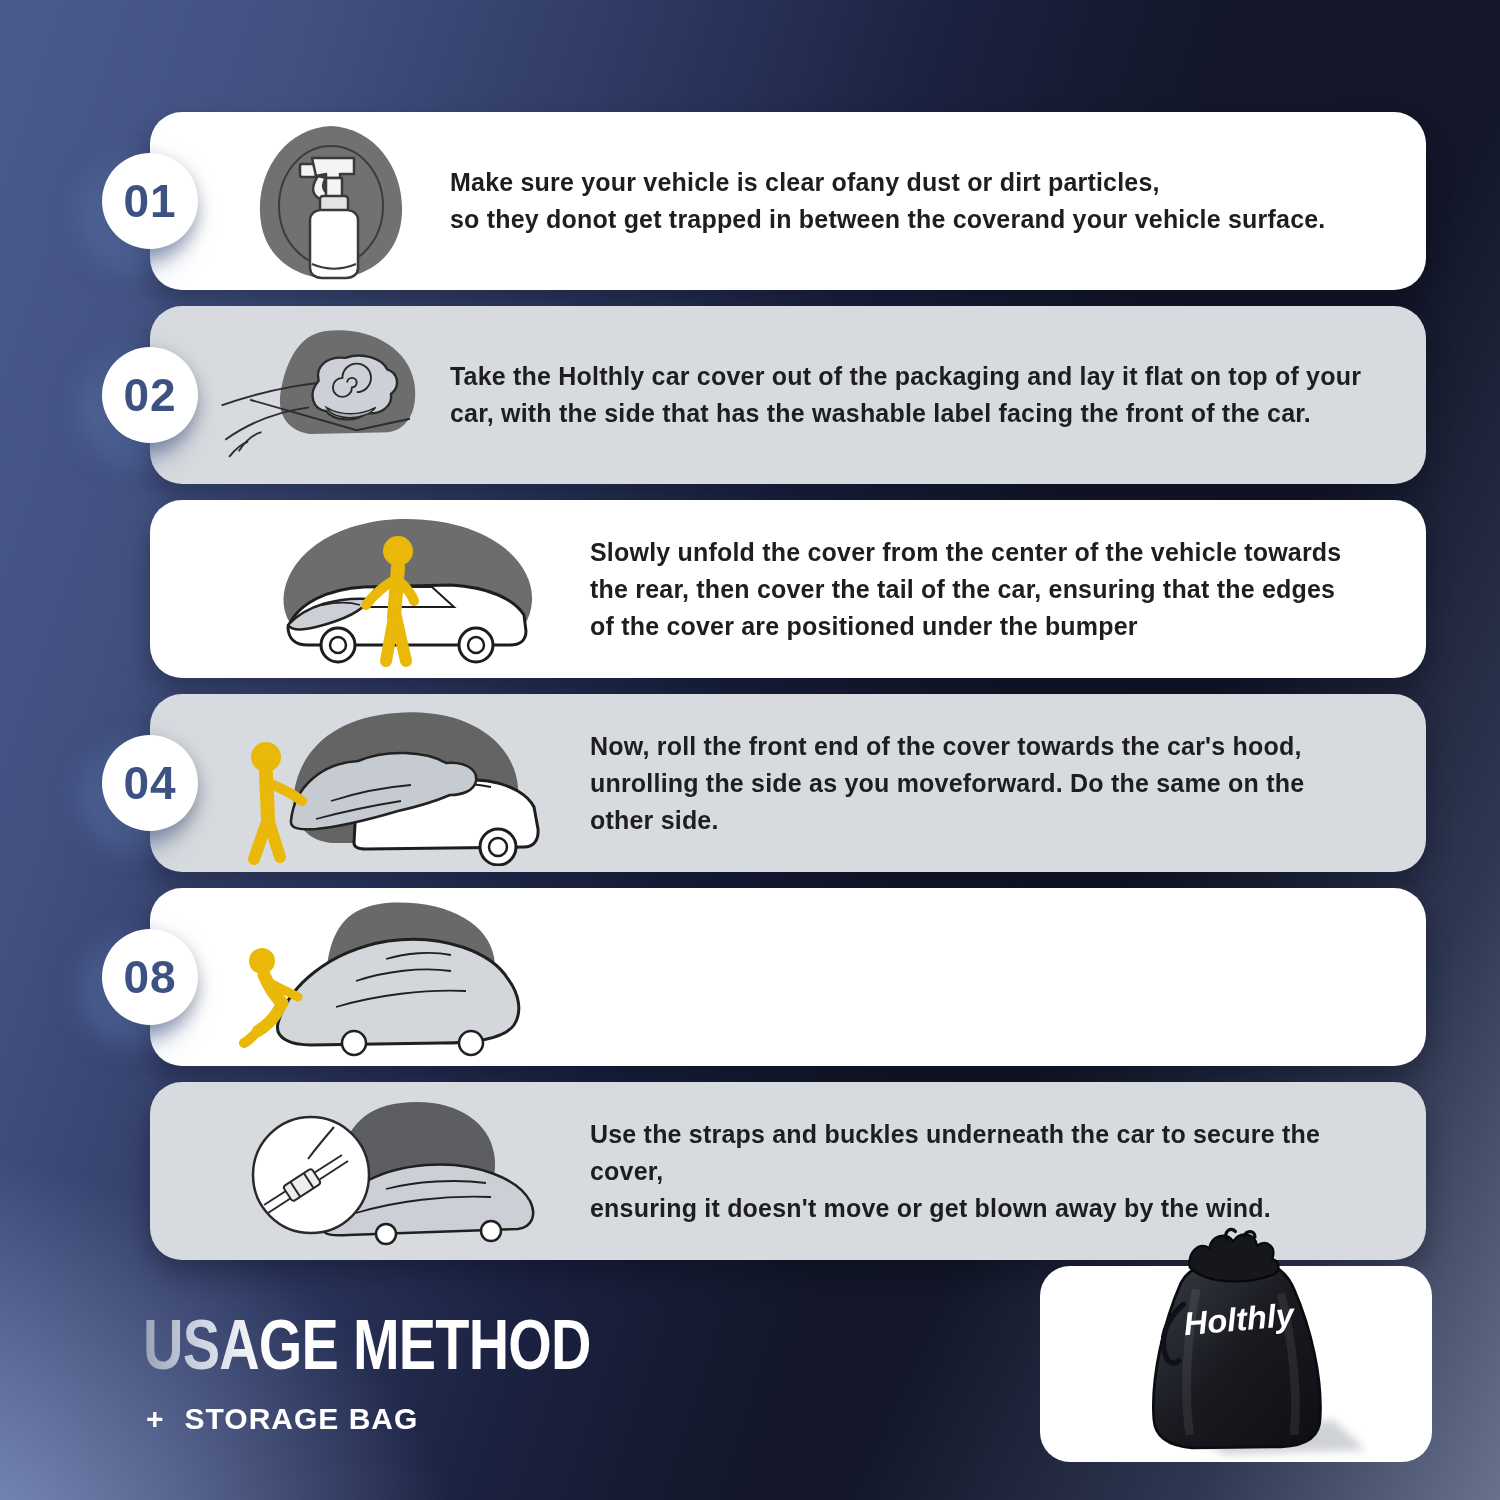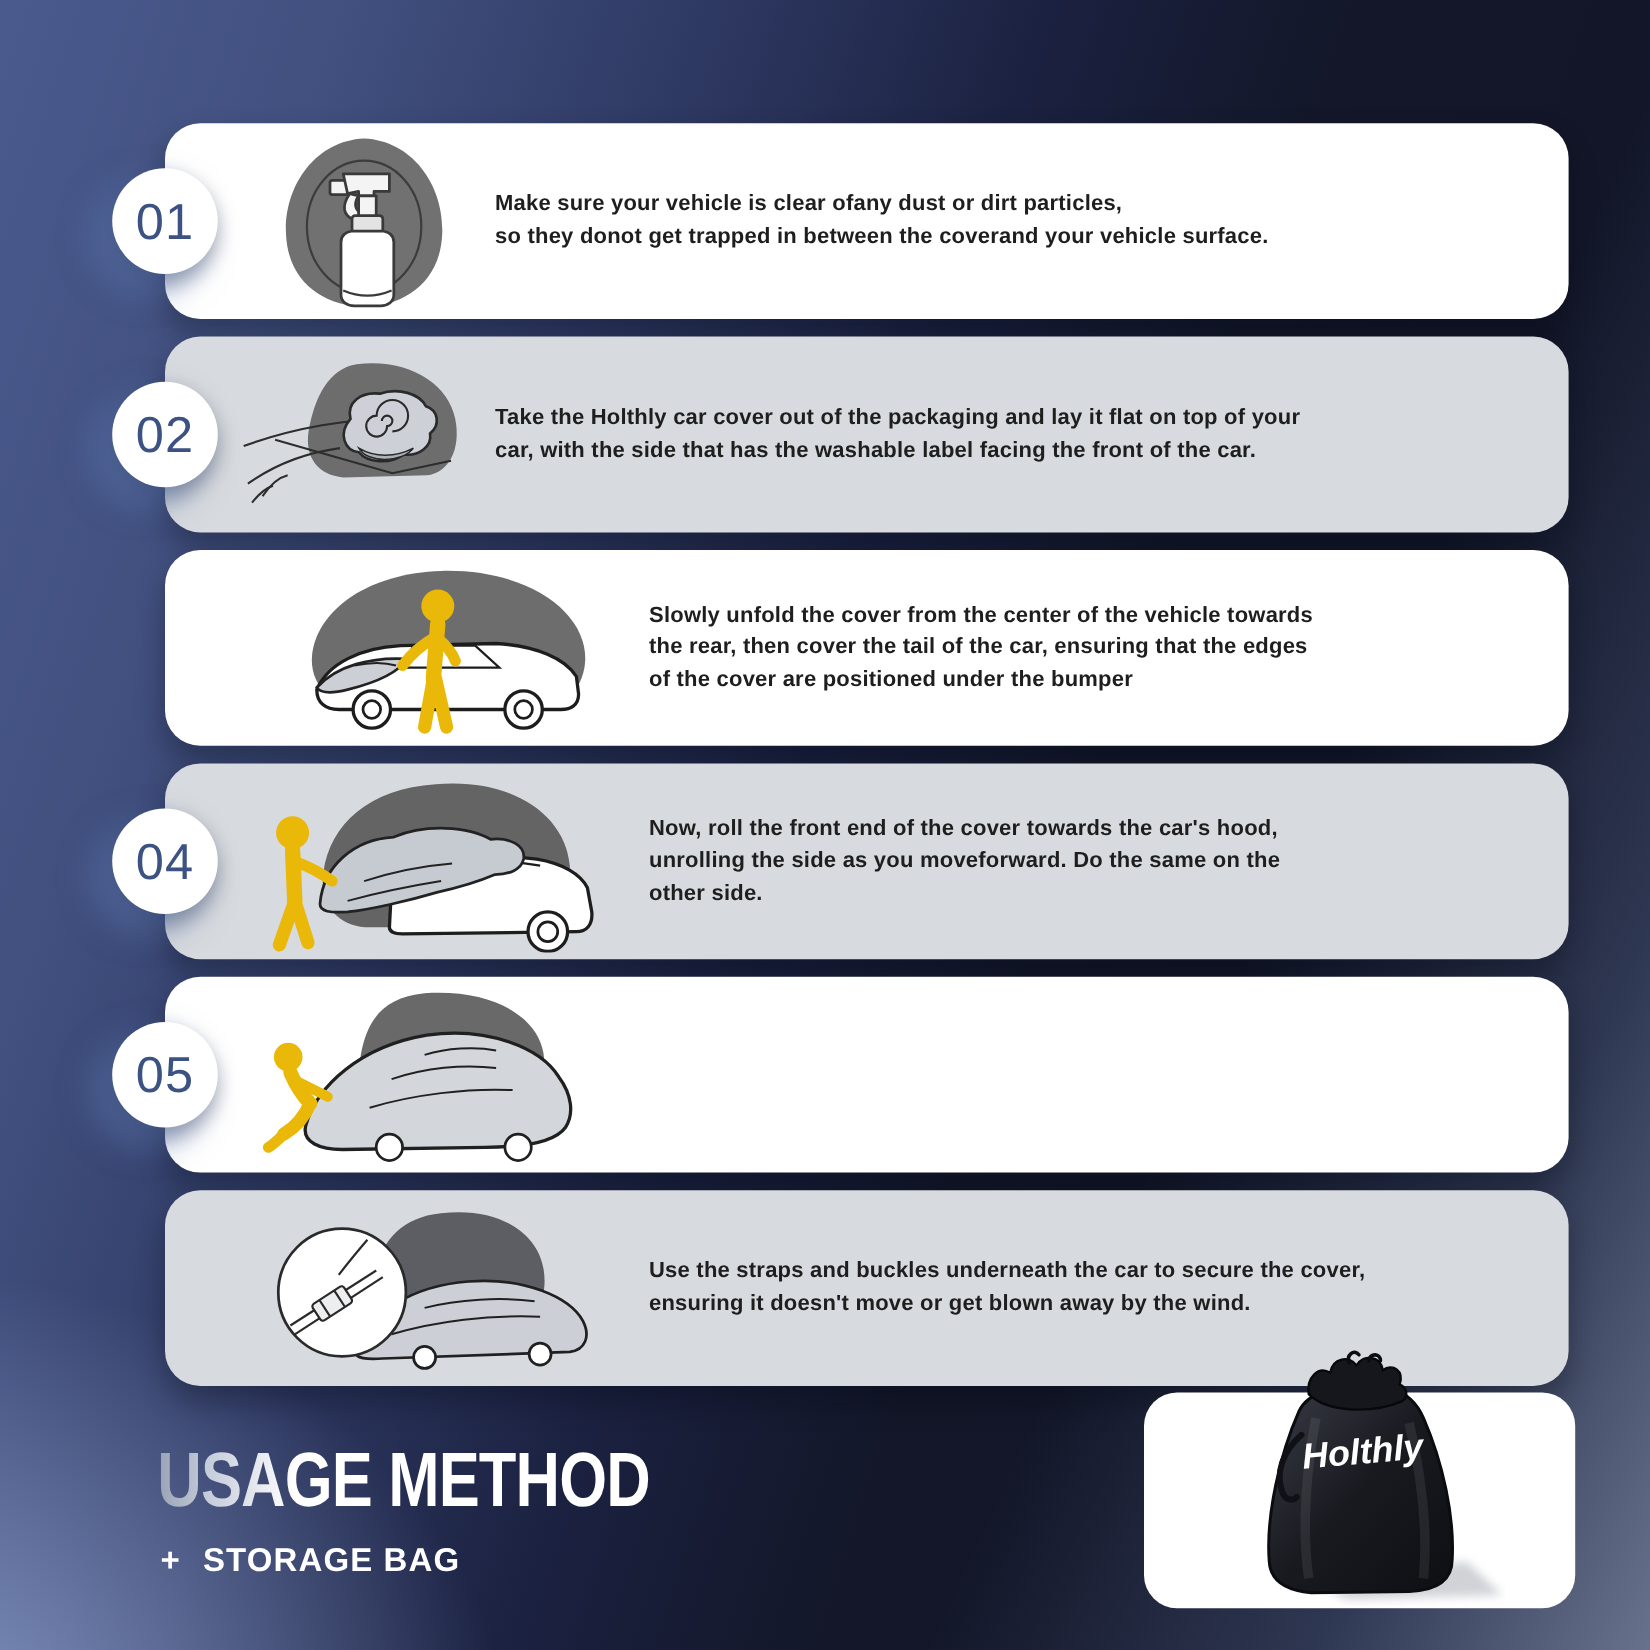--- a/index.html
+++ b/index.html
@@ -19,29 +19,29 @@
   .card{
     position:relative;height:178px;border-radius:32px;margin-bottom:16px;
     display:flex;align-items:center;background:#ffffff;
     box-shadow:0 14px 26px rgba(4,7,18,0.30);
   }
   .card:nth-child(even){background:#d7dade;}
   .badge{
     position:absolute;left:-48px;top:50%;transform:translateY(-50%);
     width:96px;height:96px;border-radius:50%;background:#ffffff;
     display:flex;align-items:center;justify-content:center;
-    font-size:46px;font-weight:normal;color:#3b5282;letter-spacing:1px;
+    font-size:46px;font-weight:bold;color:#3b5282;letter-spacing:1px;
     box-shadow:-16px 14px 28px 4px rgba(90,115,170,0.55), 0 8px 16px rgba(10,15,35,0.30);
     z-index:2;
   }
   .art{width:300px;flex:none;display:flex;align-items:center;justify-content:center;
        padding-left:62px;box-sizing:border-box;}
   .card.wide-art .art{width:440px;padding-left:72px;}
   .step-text{
-    flex:1;padding-right:58px;font-size:20px;font-weight:bold;color:#1e1e1e;
+    flex:1;padding-right:58px;font-size:25px;font-weight:bold;color:#1e1e1e;
     line-height:1.48;white-space:pre-line;letter-spacing:0.2px;
   }
   .title{
     position:absolute;left:143px;top:1310px;margin:0;
     font-size:70px;font-weight:bold;line-height:1;color:#ffffff;
     letter-spacing:-1px;transform:scaleX(0.8);transform-origin:left center;
     white-space:nowrap;
   }
   @supports ((-webkit-background-clip:text) or (background-clip:text)){
     .title{
@@ -164,21 +164,21 @@
           </g>
         </svg>
       </div>
       <div class="step-text">Now, roll the front end of the cover towards the car's hood,
 unrolling the side as you moveforward. Do the same on the
 other side.</div>
     </div>
 
     <div class="card wide-art">
       <div class="badge">
-        <span>05</span>
+        <span>08</span>
       </div>
       <div class="art">
         <svg width="340" height="165" viewBox="0 0 340 165">
           <path d="M150,8 C210,4 252,28 258,62 C262,88 248,100 230,100 L120,102 C100,100 88,86 92,64 C98,32 112,12 150,8 Z" fill="#696969"></path>
           <path d="M42,128 C52,92 92,56 152,46 C208,38 256,58 272,84 C284,100 286,118 278,130 C268,144 240,148 205,148 L75,150 C56,150 38,144 42,128 Z" fill="#d3d6db" stroke="#202020" stroke-width="3"></path>
           <path d="M120,86 C150,76 185,72 215,76 M100,112 C140,100 190,94 230,96 M150,64 C170,58 195,56 215,60" fill="none" stroke="#202020" stroke-width="1.8"></path>
           <circle cx="118" cy="148" r="12" fill="#ffffff" stroke="#202020" stroke-width="2.5"></circle>
           <circle cx="235" cy="148" r="12" fill="#ffffff" stroke="#202020" stroke-width="2.5"></circle>
           <g stroke="#e9b808" fill="none" stroke-linecap="round">
             <circle cx="26" cy="66" r="13" fill="#e9b808" stroke="none"></circle>

